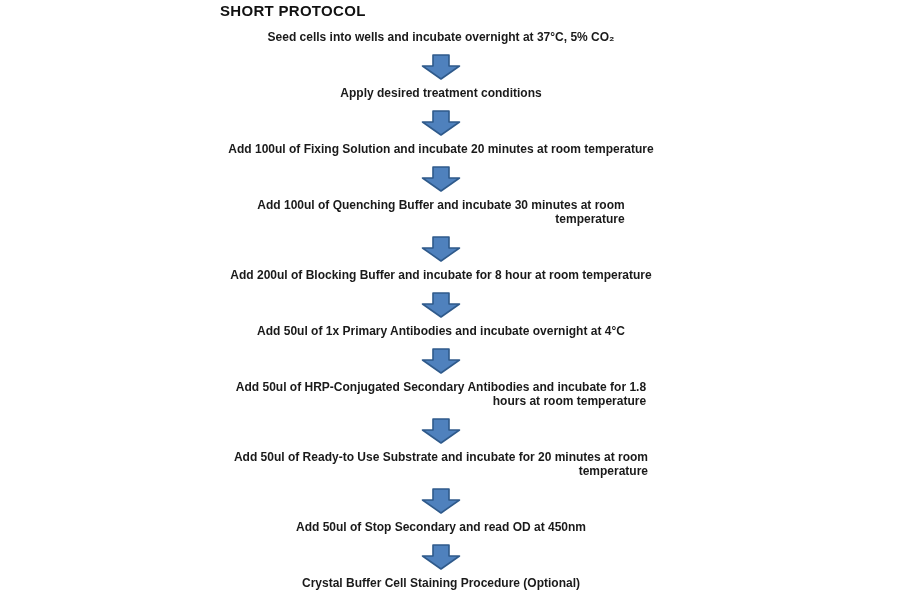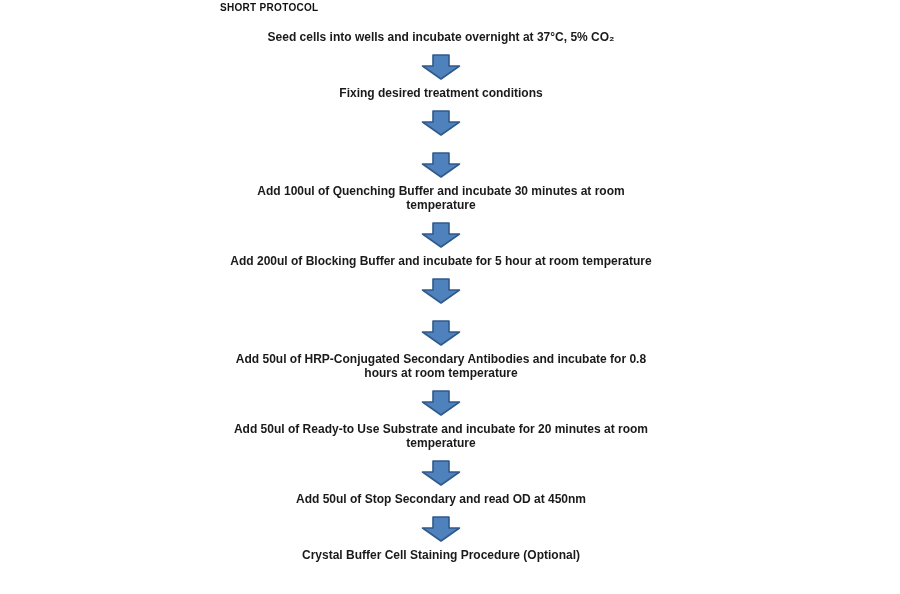--- a/index.html
+++ b/index.html
@@ -12,41 +12,41 @@
     position: relative;
     width: 900px;
     height: 594px;
     background: #ffffff;
     overflow: hidden;
   }
   .title {
     position: absolute;
     left: 220px;
     top: 2px;
-    font-size: 10px;
+    font-size: 15px;
     font-weight: 700;
     color: #111111;
     letter-spacing: 0.3px;
     white-space: nowrap;
   }
   .flow {
     position: absolute;
     left: 161px;
     top: 30px;
     width: 560px;
     display: flex;
     flex-direction: column;
     align-items: center;
   }
   .step {
     font-size: 12px;
     font-weight: 700;
     color: #1a1a1a;
     line-height: 14px;
-    text-align: center;
+    text-align: right;
     white-space: pre-line;
   }
   .arrow {
     margin-top: 10px;
     margin-bottom: 6px;
     width: 40px;
     height: 26px;
     display: block;
   }
   .arrow svg { display: block; width: 100%; height: 100%; }
@@ -60,60 +60,62 @@
   <div class="flow">
 
     <div class="step">Seed cells into wells and incubate overnight at 37°C, 5% CO₂</div>
 
     <span class="arrow">
       <svg viewBox="0 0 40 26" xmlns="http://www.w3.org/2000/svg">
         <polygon class="arrow-shape" points="12,1 28,1 28,12 38.5,12 20,25 1.5,12 12,12" stroke-width="1.6" stroke-linejoin="round" fill="#4f81bd" stroke="#2f5a8b"></polygon>
       </svg>
     </span>
 
-    <div class="step">Fixing desired treatment conditions</div>
+    <div class="step">Apply desired treatment conditions</div>
 
     <span class="arrow">
       <svg viewBox="0 0 40 26" xmlns="http://www.w3.org/2000/svg">
         <polygon class="arrow-shape" points="12,1 28,1 28,12 38.5,12 20,25 1.5,12 12,12" stroke-width="1.6" stroke-linejoin="round" fill="#4f81bd" stroke="#2f5a8b"></polygon>
       </svg>
     </span>
 
+    <div class="step">Add 100ul of Fixing Solution and incubate 20 minutes at room temperature</div>
 
     <span class="arrow">
       <svg viewBox="0 0 40 26" xmlns="http://www.w3.org/2000/svg">
         <polygon class="arrow-shape" points="12,1 28,1 28,12 38.5,12 20,25 1.5,12 12,12" stroke-width="1.6" stroke-linejoin="round" fill="#4f81bd" stroke="#2f5a8b"></polygon>
       </svg>
     </span>
 
     <div class="step">Add 100ul of Quenching Buffer and incubate 30 minutes at room
 temperature</div>
 
     <span class="arrow">
       <svg viewBox="0 0 40 26" xmlns="http://www.w3.org/2000/svg">
         <polygon class="arrow-shape" points="12,1 28,1 28,12 38.5,12 20,25 1.5,12 12,12" stroke-width="1.6" stroke-linejoin="round" fill="#4f81bd" stroke="#2f5a8b"></polygon>
       </svg>
     </span>
 
-    <div class="step">Add 200ul of Blocking Buffer and incubate for 5 hour at room temperature</div>
+    <div class="step">Add 200ul of Blocking Buffer and incubate for 8 hour at room temperature</div>
 
     <span class="arrow">
       <svg viewBox="0 0 40 26" xmlns="http://www.w3.org/2000/svg">
         <polygon class="arrow-shape" points="12,1 28,1 28,12 38.5,12 20,25 1.5,12 12,12" stroke-width="1.6" stroke-linejoin="round" fill="#4f81bd" stroke="#2f5a8b"></polygon>
       </svg>
     </span>
 
+    <div class="step">Add 50ul of 1x Primary Antibodies and incubate overnight at 4°C</div>
 
     <span class="arrow">
       <svg viewBox="0 0 40 26" xmlns="http://www.w3.org/2000/svg">
         <polygon class="arrow-shape" points="12,1 28,1 28,12 38.5,12 20,25 1.5,12 12,12" stroke-width="1.6" stroke-linejoin="round" fill="#4f81bd" stroke="#2f5a8b"></polygon>
       </svg>
     </span>
 
-    <div class="step">Add 50ul of HRP-Conjugated Secondary Antibodies and incubate for 0.8
+    <div class="step">Add 50ul of HRP-Conjugated Secondary Antibodies and incubate for 1.8
 hours at room temperature</div>
 
     <span class="arrow">
       <svg viewBox="0 0 40 26" xmlns="http://www.w3.org/2000/svg">
         <polygon class="arrow-shape" points="12,1 28,1 28,12 38.5,12 20,25 1.5,12 12,12" stroke-width="1.6" stroke-linejoin="round" fill="#4f81bd" stroke="#2f5a8b"></polygon>
       </svg>
     </span>
 
     <div class="step">Add 50ul of Ready-to Use Substrate and incubate for 20 minutes at room
 temperature</div>

